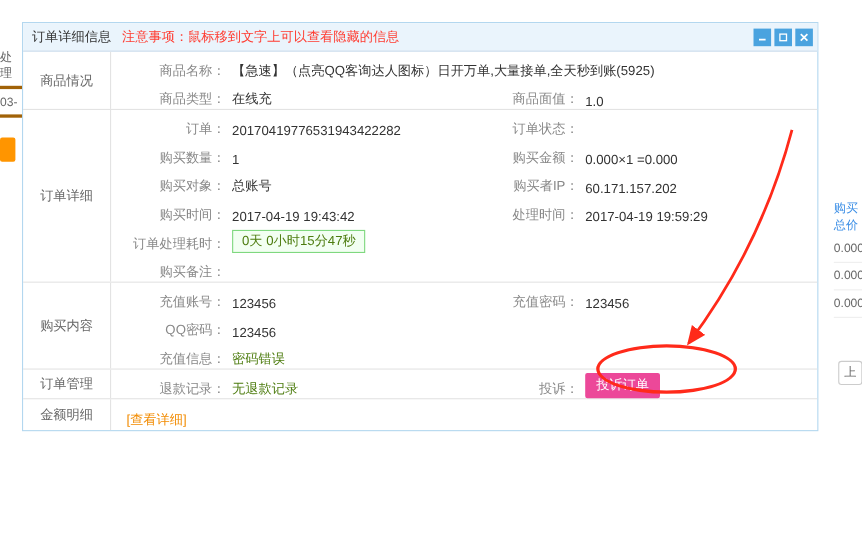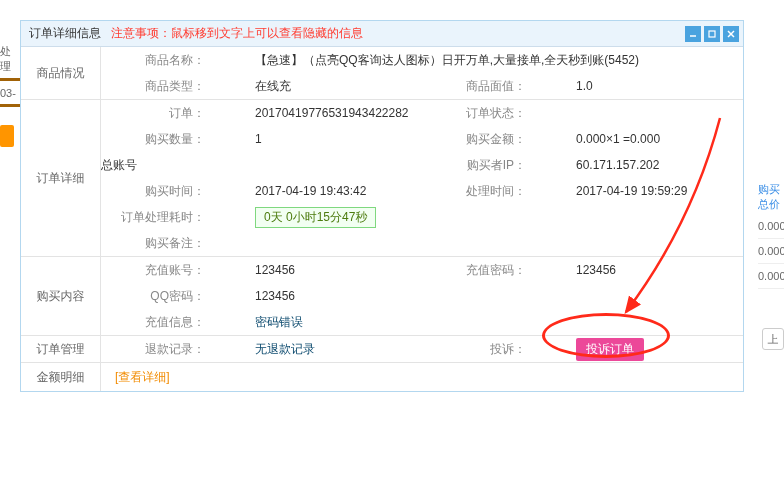--- a/index.html
+++ b/index.html
@@ -18,27 +18,27 @@
 .titlebar .notice { color: #ff3b30; margin-left: 10px; font-size: 12px; }
 .titlebar .sp { flex: 1; }
 .winbtn { width: 16px; height: 16px; margin-left: 3px; background: #4aa3df; display: flex; align-items: center; justify-content: center; cursor: pointer; }
 .winbtn svg { display: block; }
 .content { padding: 0; }
 .section { display: flex; border-bottom: 1px solid #e3e3e3; }
 .section:last-child { border-bottom: none; }
 .sec-label { width: 80px; display: flex; align-items: center; justify-content: center; color: #666; font-size: 12px; border-right: 1px solid #e3e3e3; }
 .sec-body { flex: 1; }
 .row { display: flex; min-height: 26px; align-items: center; }
-.fld { display: flex; align-items: center; min-height: 26px; gap: 44px; }
+.fld { display: flex; align-items: flex-end; min-height: 26px; }
 .fld.half { width: 50%; }
 .fld.full { width: 100%; }
 .flabel { width: 110px; text-align: right; color: #888; font-size: 12px; padding-right: 6px; }
 .fval { flex: 1; color: #333; font-size: 12px; padding-right: 6px; }
 .fval.red { color: #ff3b30; }
-.fval.blue { color: #0c4a6e; }
+.fval.blue { color: #4d7c0f; }
 .fval.green-box { display: inline-block; border: 1px solid #7fd87f; color: #4d7c0f; padding: 1px 8px; background: #f2fff2; flex: none; }
 .complain-btn { display: inline-block; background: #ec4899; color: #fff; padding: 3px 10px; border-radius: 2px; cursor: pointer; font-size: 12px; }
 .link-orange { color: #f28b00; cursor: pointer; }
 .annotation { position: absolute; pointer-events: none; }
 .annot-circle { position: absolute; left: 542px; top: 313px; width: 128px; height: 45px; border: 3px solid #ff2a1a; border-radius: 50%; }
 .annot-arrow { position: absolute; left: 612px; top: 114px; }
 </style>
 </head>
 <body>
 
@@ -81,21 +81,21 @@
   </div>
 
   <div class="content">
 
     <div class="section">
       <div class="sec-label">商品情况</div>
       <div class="sec-body">
         <div class="row">
           <div class="fld full">
             <span class="flabel">商品名称：</span>
-            <span class="fval">【急速】（点亮QQ客询达人图标）日开万单,大量接单,全天秒到账(5452)</span>
+            <span class="fval">【急速】（点亮QQ客询达人图标）日开万单,大量接单,全天秒到账(5925)</span>
           </div>
         </div>
         <div class="row">
           <div class="fld half">
             <span class="flabel">商品类型：</span>
             <span class="fval">在线充</span>
           </div>
           <div class="fld half">
             <span class="flabel">商品面值：</span>
             <span class="fval">1.0</span>
@@ -121,20 +121,21 @@
               <span class="flabel">购买数量：</span>
               <span class="fval">1</span>
             </div>
           <div class="fld half">
               <span class="flabel">购买金额：</span>
               <span class="fval">0.000×1 =0.000</span>
             </div>
         </div>
         <div class="row">
           <div class="fld half">
+              <span class="flabel">购买对象：</span>
               <span class="fval">总账号</span>
             </div>
           <div class="fld half">
               <span class="flabel">购买者IP：</span>
               <span class="fval">60.171.157.202</span>
             </div>
         </div>
         <div class="row">
           <div class="fld half">
               <span class="flabel">购买时间：</span>

